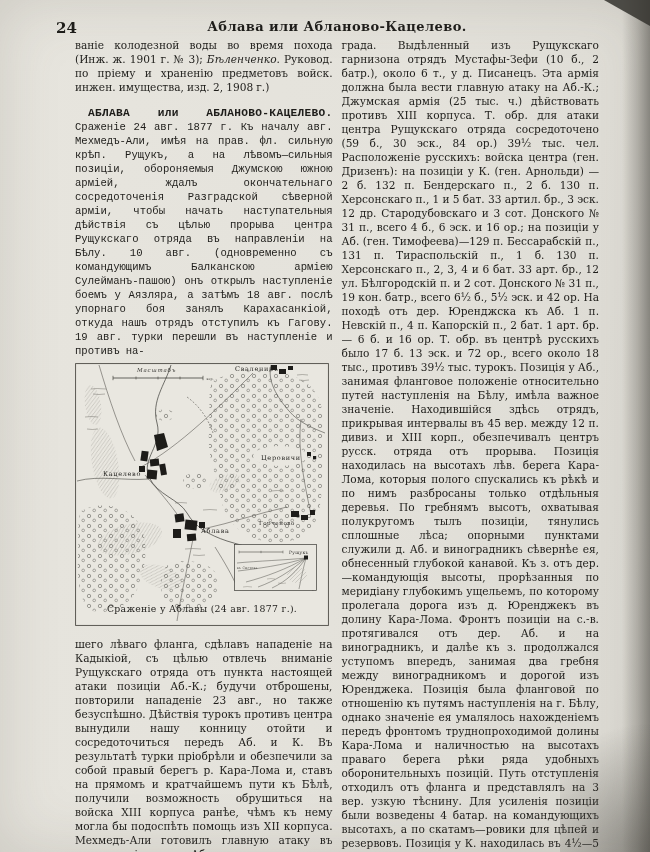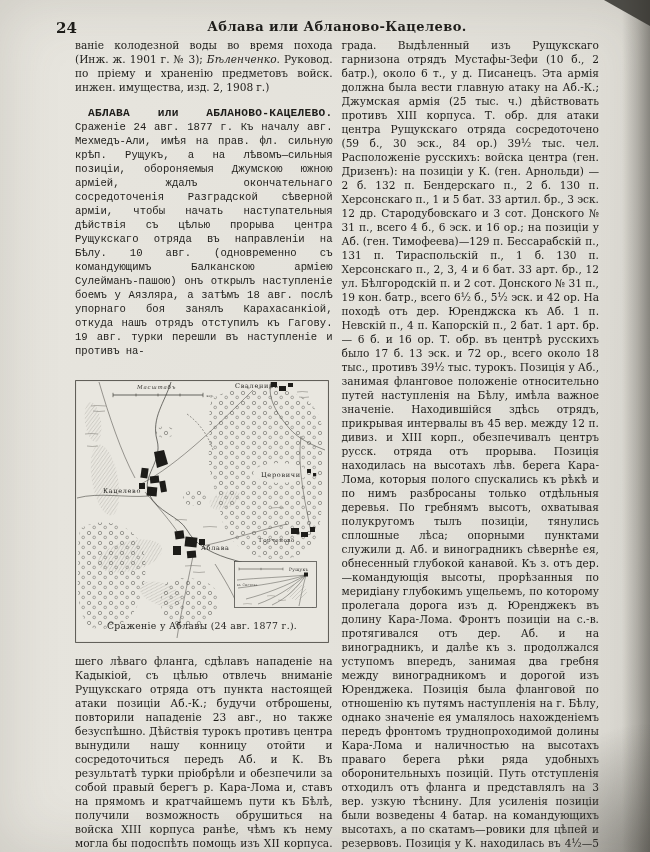--- a/index.html
+++ b/index.html
@@ -23,21 +23,21 @@
     font-weight:bold;font-size:13px;letter-spacing:.4px;}
   
   .cols{position:absolute;top:38px;left:75px;width:524px;display:flex;gap:9px;}
   .col{flex:1;min-width:0;}
   .para{margin:0;text-align:justify;font-size:10.6px;line-height:14px;word-spacing:-.2px;}
   .para.indent{text-indent:13px;font-family:Liberation Mono, monospace;}
   .para.space{margin-top:12px;}
   .bold-head{font-weight:bold;font-size:11.2px;letter-spacing:.3px;}
   .ital{font-style:italic;}
   
-  .map-fig{margin:22px 0 11px 0;}
+  .map-fig{margin:5px 0 11px 0;}
   .map-fig svg{display:block;}
   .map-town{font-size:6.5px;letter-spacing:.7px;fill:#23221f;}
   .map-town-sm{font-size:5.6px;letter-spacing:.5px;fill:#2a2926;}
   .map-scale-txt{font-size:5.5px;font-style:italic;letter-spacing:.8px;fill:#3a3935;}
   .map-tiny{font-size:3.2px;fill:#4c4b46;letter-spacing:.2px;}
   .map-inset-name{font-size:4.4px;fill:#2a2926;letter-spacing:.3px;}
   .map-caption{font-size:9.3px;fill:#23221f;letter-spacing:.3px;}
 </style>
 </head>
 <body>

